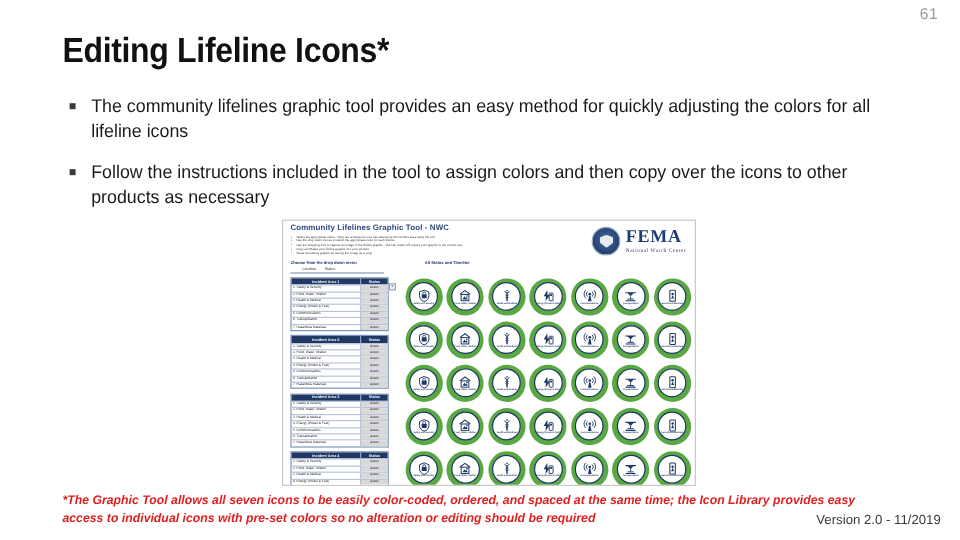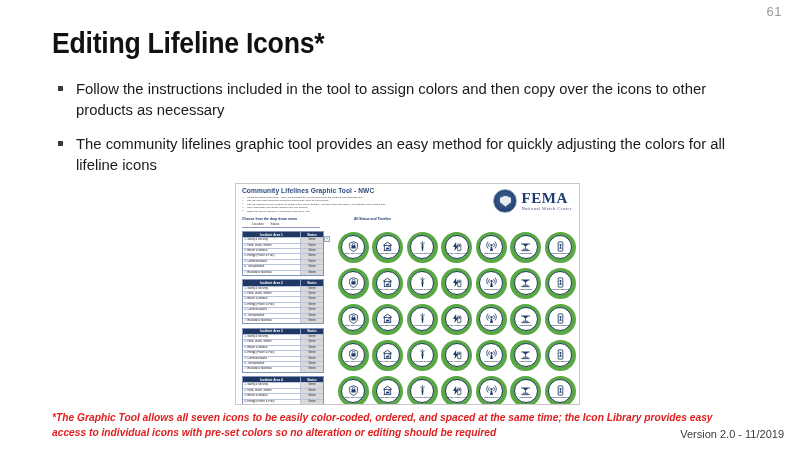--- a/index.html
+++ b/index.html
@@ -364,25 +364,25 @@
 
 <div id="slide">
 
   <div id="page-number">61</div>
 
   <div id="slide-title">Editing Lifeline Icons*</div>
 
   <div id="bullet-list">
     <div class="bullet-item">
       <span class="bullet-marker"></span>
-      <span class="bullet-text">Follow the instructions included in the tool to assign colors and then copy over the icons to other products as necessary</span>
+      <span class="bullet-text">The community lifelines graphic tool provides an easy method for quickly adjusting the colors for all lifeline icons</span>
     </div>
     <div class="bullet-item">
       <span class="bullet-marker"></span>
-      <span class="bullet-text">The community lifelines graphic tool provides an easy method for quickly adjusting the colors for all lifeline icons</span>
+      <span class="bullet-text">Follow the instructions included in the tool to assign colors and then copy over the icons to other products as necessary</span>
     </div>
   </div>
 
   <div id="tool-image">
 
     <div id="tool-header">
       <div id="tool-title">Community Lifelines Graphic Tool - NWC</div>
       <ul id="tool-instructions">
         <li>Select the appropriate sheet - They are arranged so you can determine the incident area using the tool</li>
         <li>Use the drop down menus to select the appropriate color for each lifeline</li>

